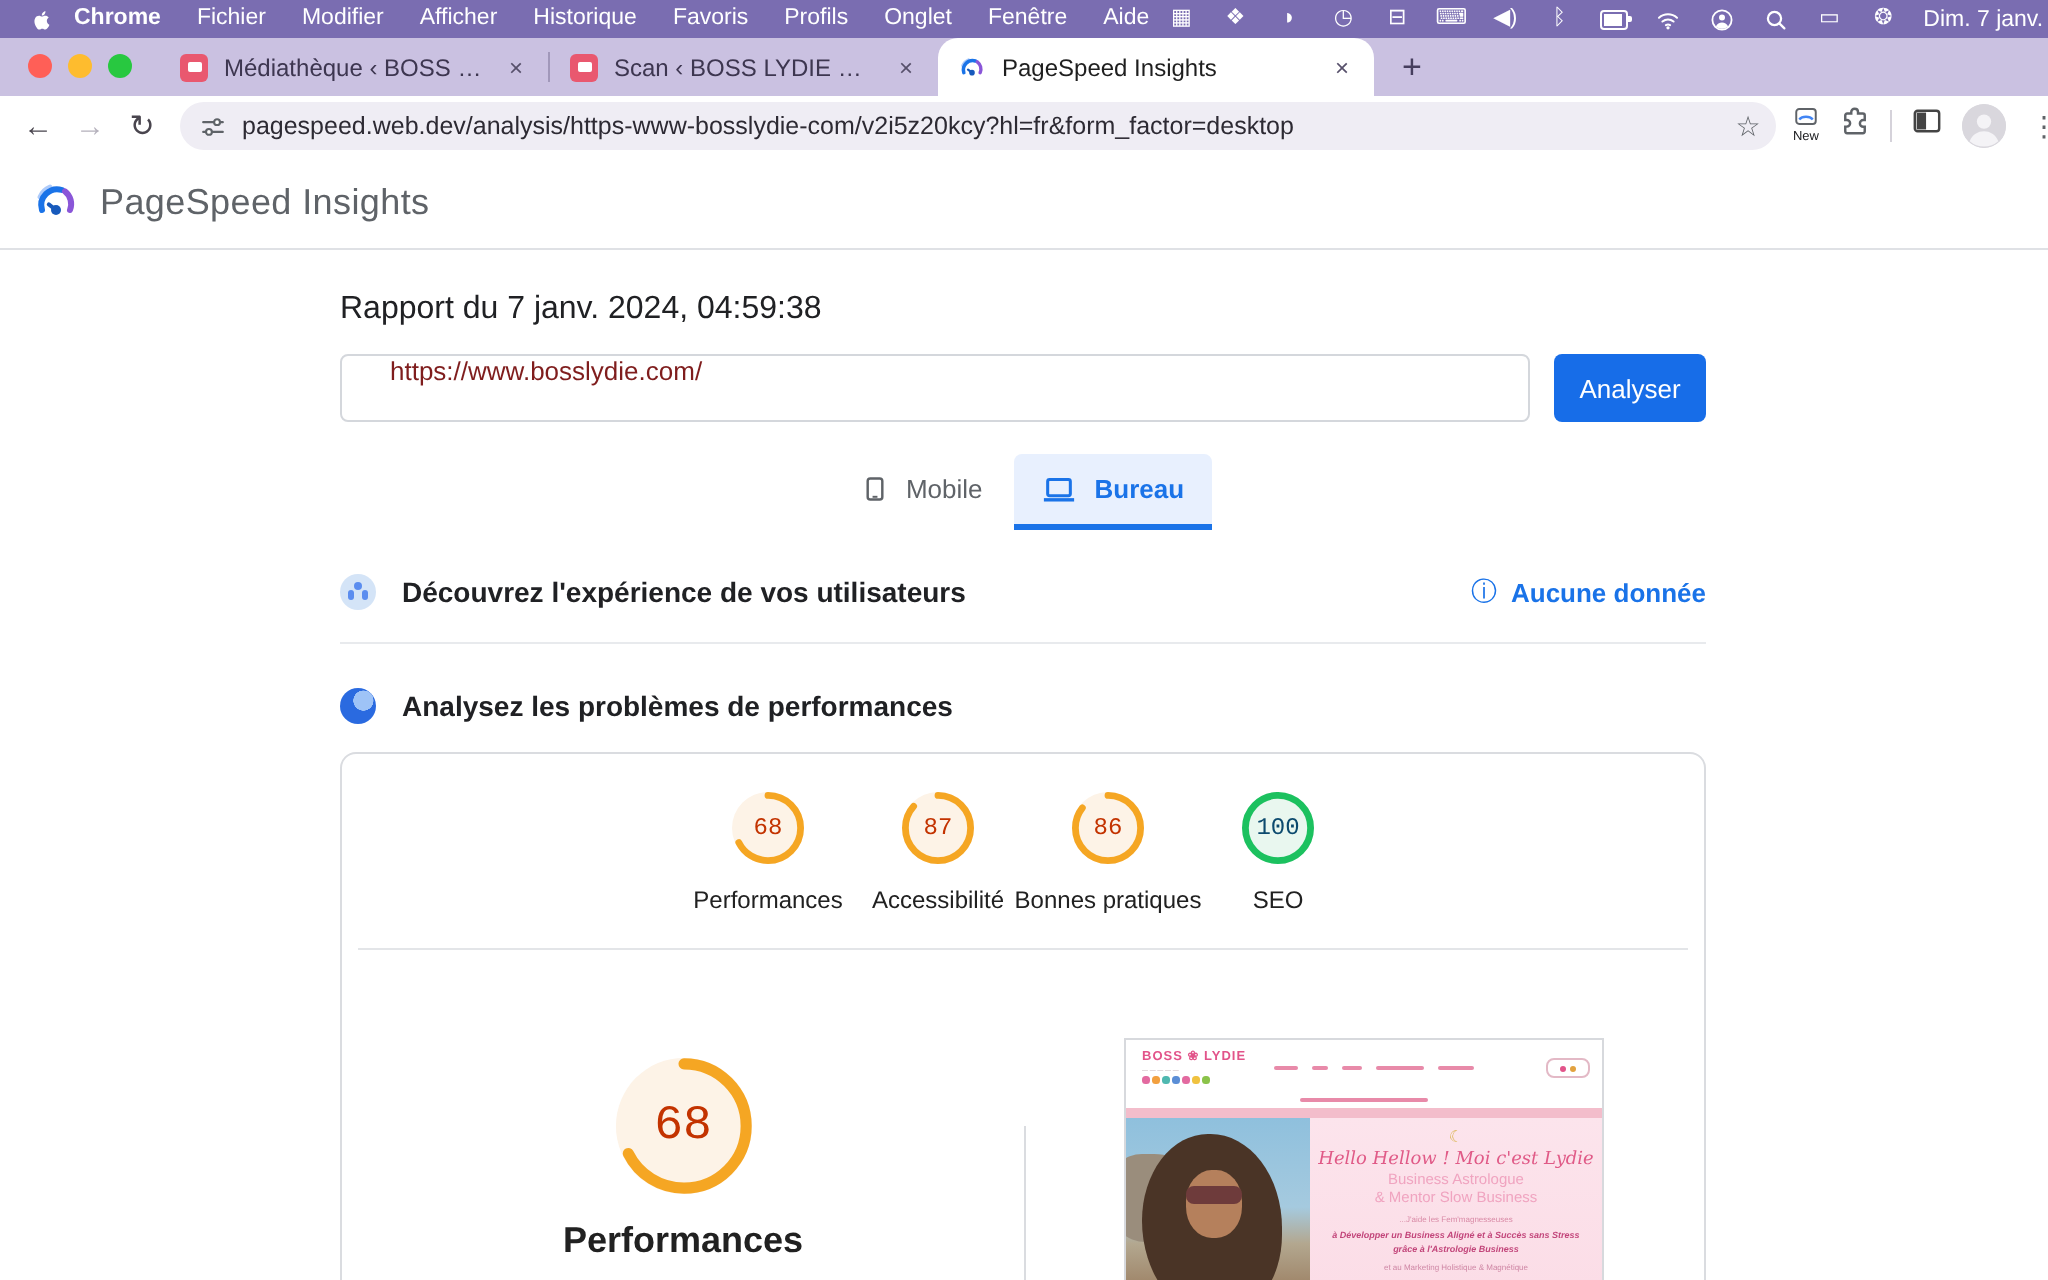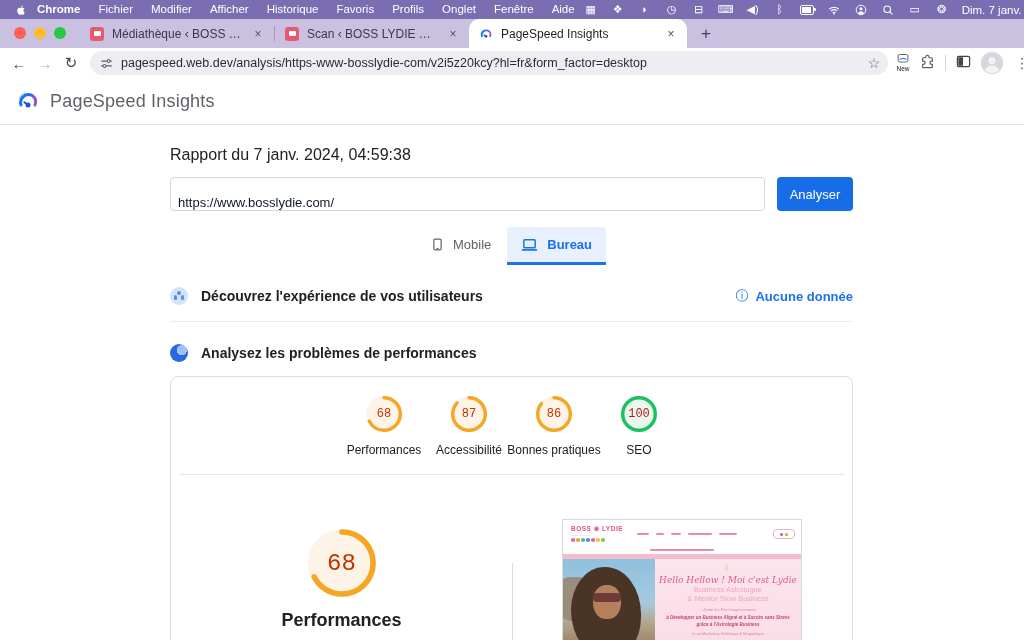--- a/index.html
+++ b/index.html
@@ -55,22 +55,22 @@
   .psihead .logo{margin-left:16px;width:24px;height:24px}
   .psihead .ptitle{margin-left:10px;font-size:18px;color:#5f6368;letter-spacing:.2px}
   .psihead .hright{margin-left:auto;display:flex;align-items:center;gap:14px;padding-right:16px}
   .copybtn{display:flex;align-items:center;gap:7px;border:1px solid #dadce0;border-radius:5px;height:30px;
     padding:0 13px;color:#1a73e8;font-size:13px;font-weight:bold;background:#fff}
   .docslink{color:#1a73e8;font-size:13px;font-weight:bold}
   
   .content{position:absolute;left:170px;top:124px;width:683px}
   .rtitle{margin-top:22px;font-size:16px;font-weight:500;color:#202124}
   .urlrow{display:flex;margin-top:13px;gap:12px}
-  .urlinput{flex:1;height:32px;border:1px solid #d4d7dc;border-radius:4px;display:flex;align-items:flex-end;
-    padding:0 7px;font-size:13px;color:#0f172a;background:#fff}
+  .urlinput{flex:1;height:32px;border:1px solid #d4d7dc;border-radius:4px;display:flex;align-items:flex-start;
+    padding:0 24px;font-size:13px;color:#7f1d1d;background:#fff}
   .analyzebtn{width:76px;height:34px;background:#176de8;color:#fff;border:none;border-radius:4px;
     font-size:13px;font-family:"Liberation Sans",sans-serif}
   .devtabs{display:flex;justify-content:center;margin-top:16px;gap:2px}
   .devtab{display:flex;align-items:center;gap:9px;height:35px;padding:0 14px;font-size:13px;color:#5f6368;
     border-bottom:3px solid transparent}
   .devtab.sel{color:#1a73e8;background:#e8f0fe;border-bottom:3px solid #1a73e8;border-radius:4px 4px 0 0;font-weight:bold}
   .secrow{display:flex;align-items:center;margin-top:22px}
   .secrow .sicon{width:18px;height:18px;border-radius:50%;margin-right:13px;flex:none;position:relative}
   .sicon.users{background:#d4e4f7}
   .sicon.users i{position:absolute;background:#5b8def;border-radius:50%}
@@ -87,21 +87,21 @@
   .scoresrow{display:flex;justify-content:center;gap:0;padding-top:17px}
   .scoreitem{width:85px;display:flex;flex-direction:column;align-items:center}
   .gauge{position:relative}
   .gauge svg{display:block}
   .gauge .tint{fill:#fdf3e7}
   .gauge .arc{fill:none;stroke:#f5a623;stroke-width:3.4;stroke-linecap:round}
   .gauge .val{position:absolute;inset:0;display:flex;align-items:center;justify-content:center;
     font-family:Liberation Mono, monospace;font-size:12px;color:#c33300}
   .gauge.good .tint{fill:#e9f7ef}
   .gauge.good .arc{stroke:#1cc15f}
-  .gauge.good .val{color:#b91c1c}
+  .gauge.good .val{color:#0c4a6e}
   .scorelabel{margin-top:9px;font-size:12px;color:#212121;white-space:nowrap}
   .carddiv{height:1px;background:#e3e5e8;margin:17px 8px 0 8px}
   .cardbody{display:flex;position:relative}
   .colL{width:341px;display:flex;flex-direction:column;align-items:center}
   .biggauge{margin-top:51px}
   .biggauge .val{font-size:24px}
   .biggauge .arc{stroke-width:3}
   .perfname{margin-top:10px;font-size:18px;font-weight:bold;color:#212121}
   .perfnote{margin-top:8px;width:296px;text-align:center;font-size:11.5px;line-height:1.55;color:#5f6368}
   .perfnote a{color:#1a73e8;text-decoration:none}

